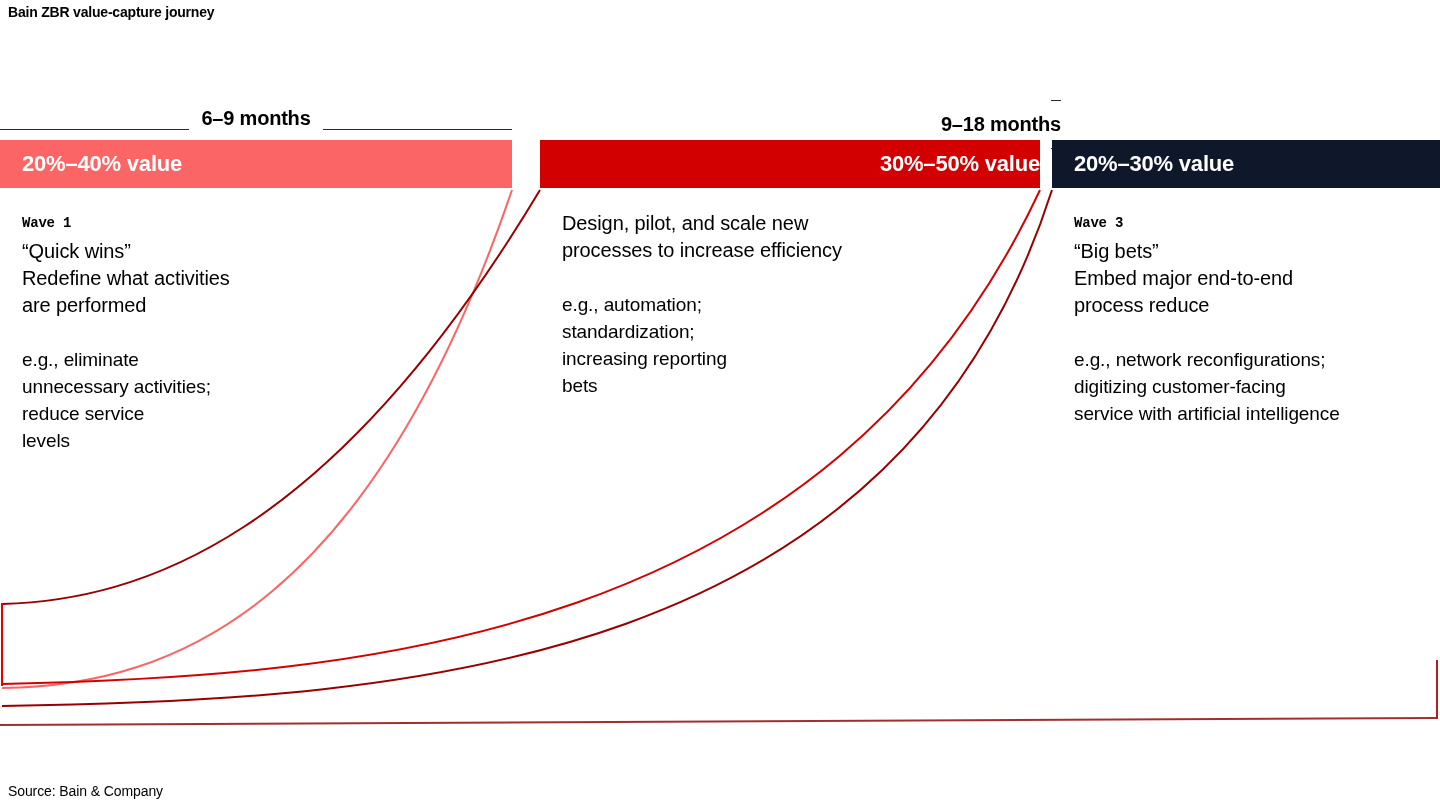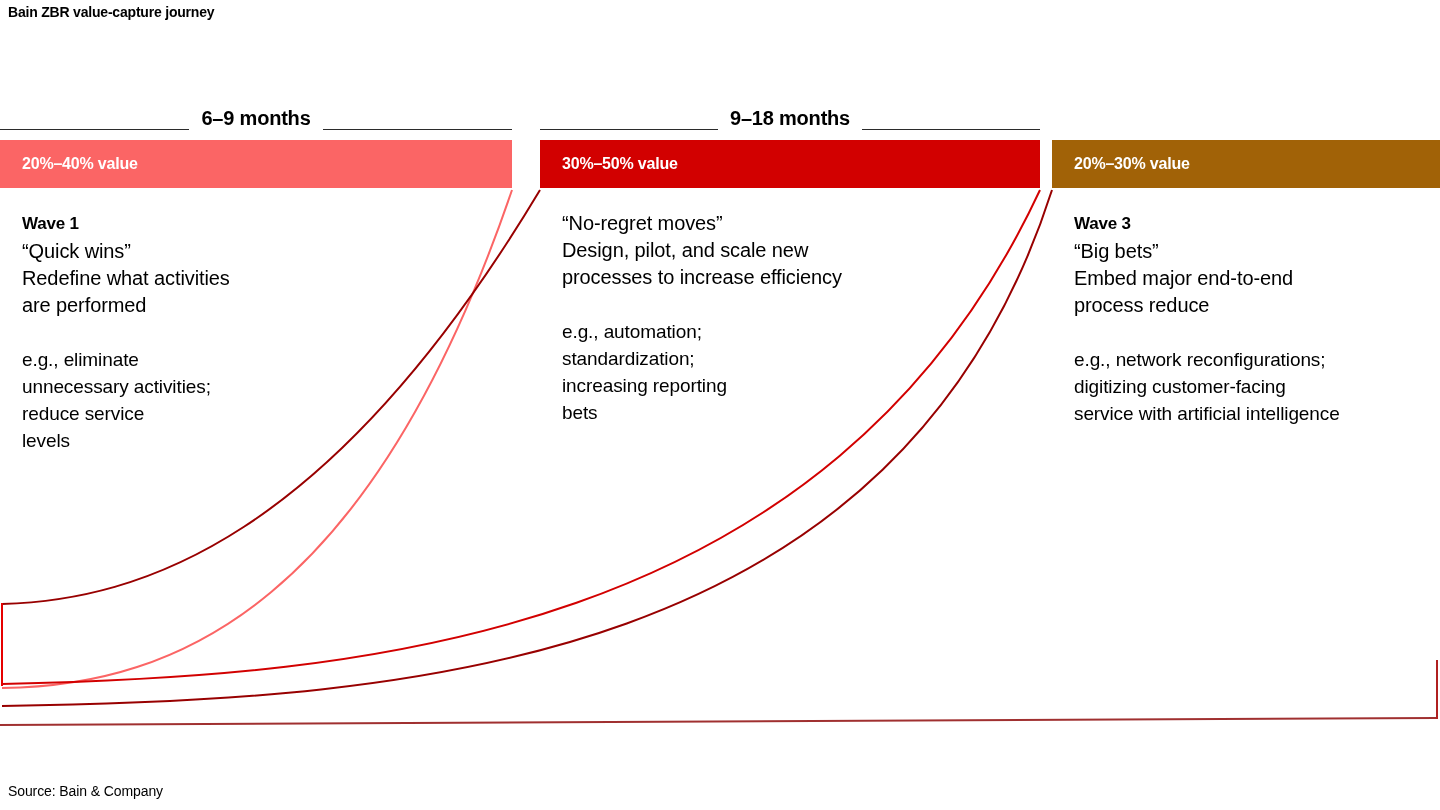--- a/index.html
+++ b/index.html
@@ -64,35 +64,36 @@
   }
   .panel-header {
     height: 48px;
     box-sizing: border-box;
     display: flex;
     align-items: center;
     padding-left: 22px;
   }
   .panel-header-label {
     color: #ffffff;
-    font-size: 16px;
+    font-size: 22px;
     font-weight: bold;
     letter-spacing: -0.2px;
     white-space: nowrap;
   }
   .panel-body {
     padding: 22px 0 0 22px;
     box-sizing: border-box;
   }
   .wave-title {
-    font-size: 17px;
+    font-size: 14px;
     font-weight: bold;
     letter-spacing: -0.2px;
     line-height: 27px;
     margin-bottom: 1px;
+    font-family: Liberation Mono, monospace;
   }
   .wave-line {
     font-size: 20px;
     line-height: 27px;
     letter-spacing: -0.1px;
     white-space: nowrap;
   }
   .wave-gap {
     height: 27px;
   }
@@ -128,21 +129,21 @@
 <div id="chart-title">Bain ZBR value-capture journey</div>
 
 <div id="timeline-row">
 
   <div class="timeline-seg" style="left:0px; width:512px;">
     <div class="tl-rule"></div>
     <div class="tl-label">6–9 months</div>
     <div class="tl-rule"></div>
   </div>
 
-  <div class="timeline-seg" style="left:540px; width:500px;">
+  <div class="timeline-seg" style="left:561px; width:500px;flex-direction:column;">
     <div class="tl-rule"></div>
     <div class="tl-label">9–18 months</div>
     <div class="tl-rule"></div>
   </div>
 
   <div class="timeline-seg" style="left:1052px; width:388px;margin-top:40px;">
     <div class="tl-rule"></div>
     <div class="tl-label">18–36 months</div>
     <div class="tl-rule"></div>
   </div>
@@ -177,37 +178,36 @@
     <div class="wave-line">are performed</div>
     <div class="wave-gap"></div>
     <div class="eg-line">e.g., eliminate</div>
     <div class="eg-line">unnecessary activities;</div>
     <div class="eg-line">reduce service</div>
     <div class="eg-line">levels</div>
   </div>
 </div>
 
 <div class="panel" style="left:540px; width:500px;">
-  <div class="panel-header" style="background:#d20000;">
+  <div class="panel-header" style="background:#d20000;justify-content:flex-end;">
     <span class="panel-header-label">30%–50% value</span>
   </div>
   <div class="panel-body">
-    <div class="wave-line">“No-regret moves”</div>
     <div class="wave-line">Design, pilot, and scale new</div>
     <div class="wave-line">processes to increase efficiency</div>
     <div class="wave-gap"></div>
     <div class="eg-line">e.g., automation;</div>
     <div class="eg-line">standardization;</div>
     <div class="eg-line">increasing reporting</div>
     <div class="eg-line">bets</div>
   </div>
 </div>
 
 <div class="panel" style="left:1052px; width:388px;">
-  <div class="panel-header" style="background:#a16207;">
+  <div class="panel-header" style="background:#0f172a;">
     <span class="panel-header-label">20%–30% value</span>
   </div>
   <div class="panel-body">
     <div class="wave-title">Wave 3</div>
     <div class="wave-line">“Big bets”</div>
     <div class="wave-line">Embed major end-to-end</div>
     <div class="wave-line">process reduce</div>
     <div class="wave-gap"></div>
     <div class="eg-line">e.g., network reconfigurations;</div>
     <div class="eg-line">digitizing customer-facing</div>

